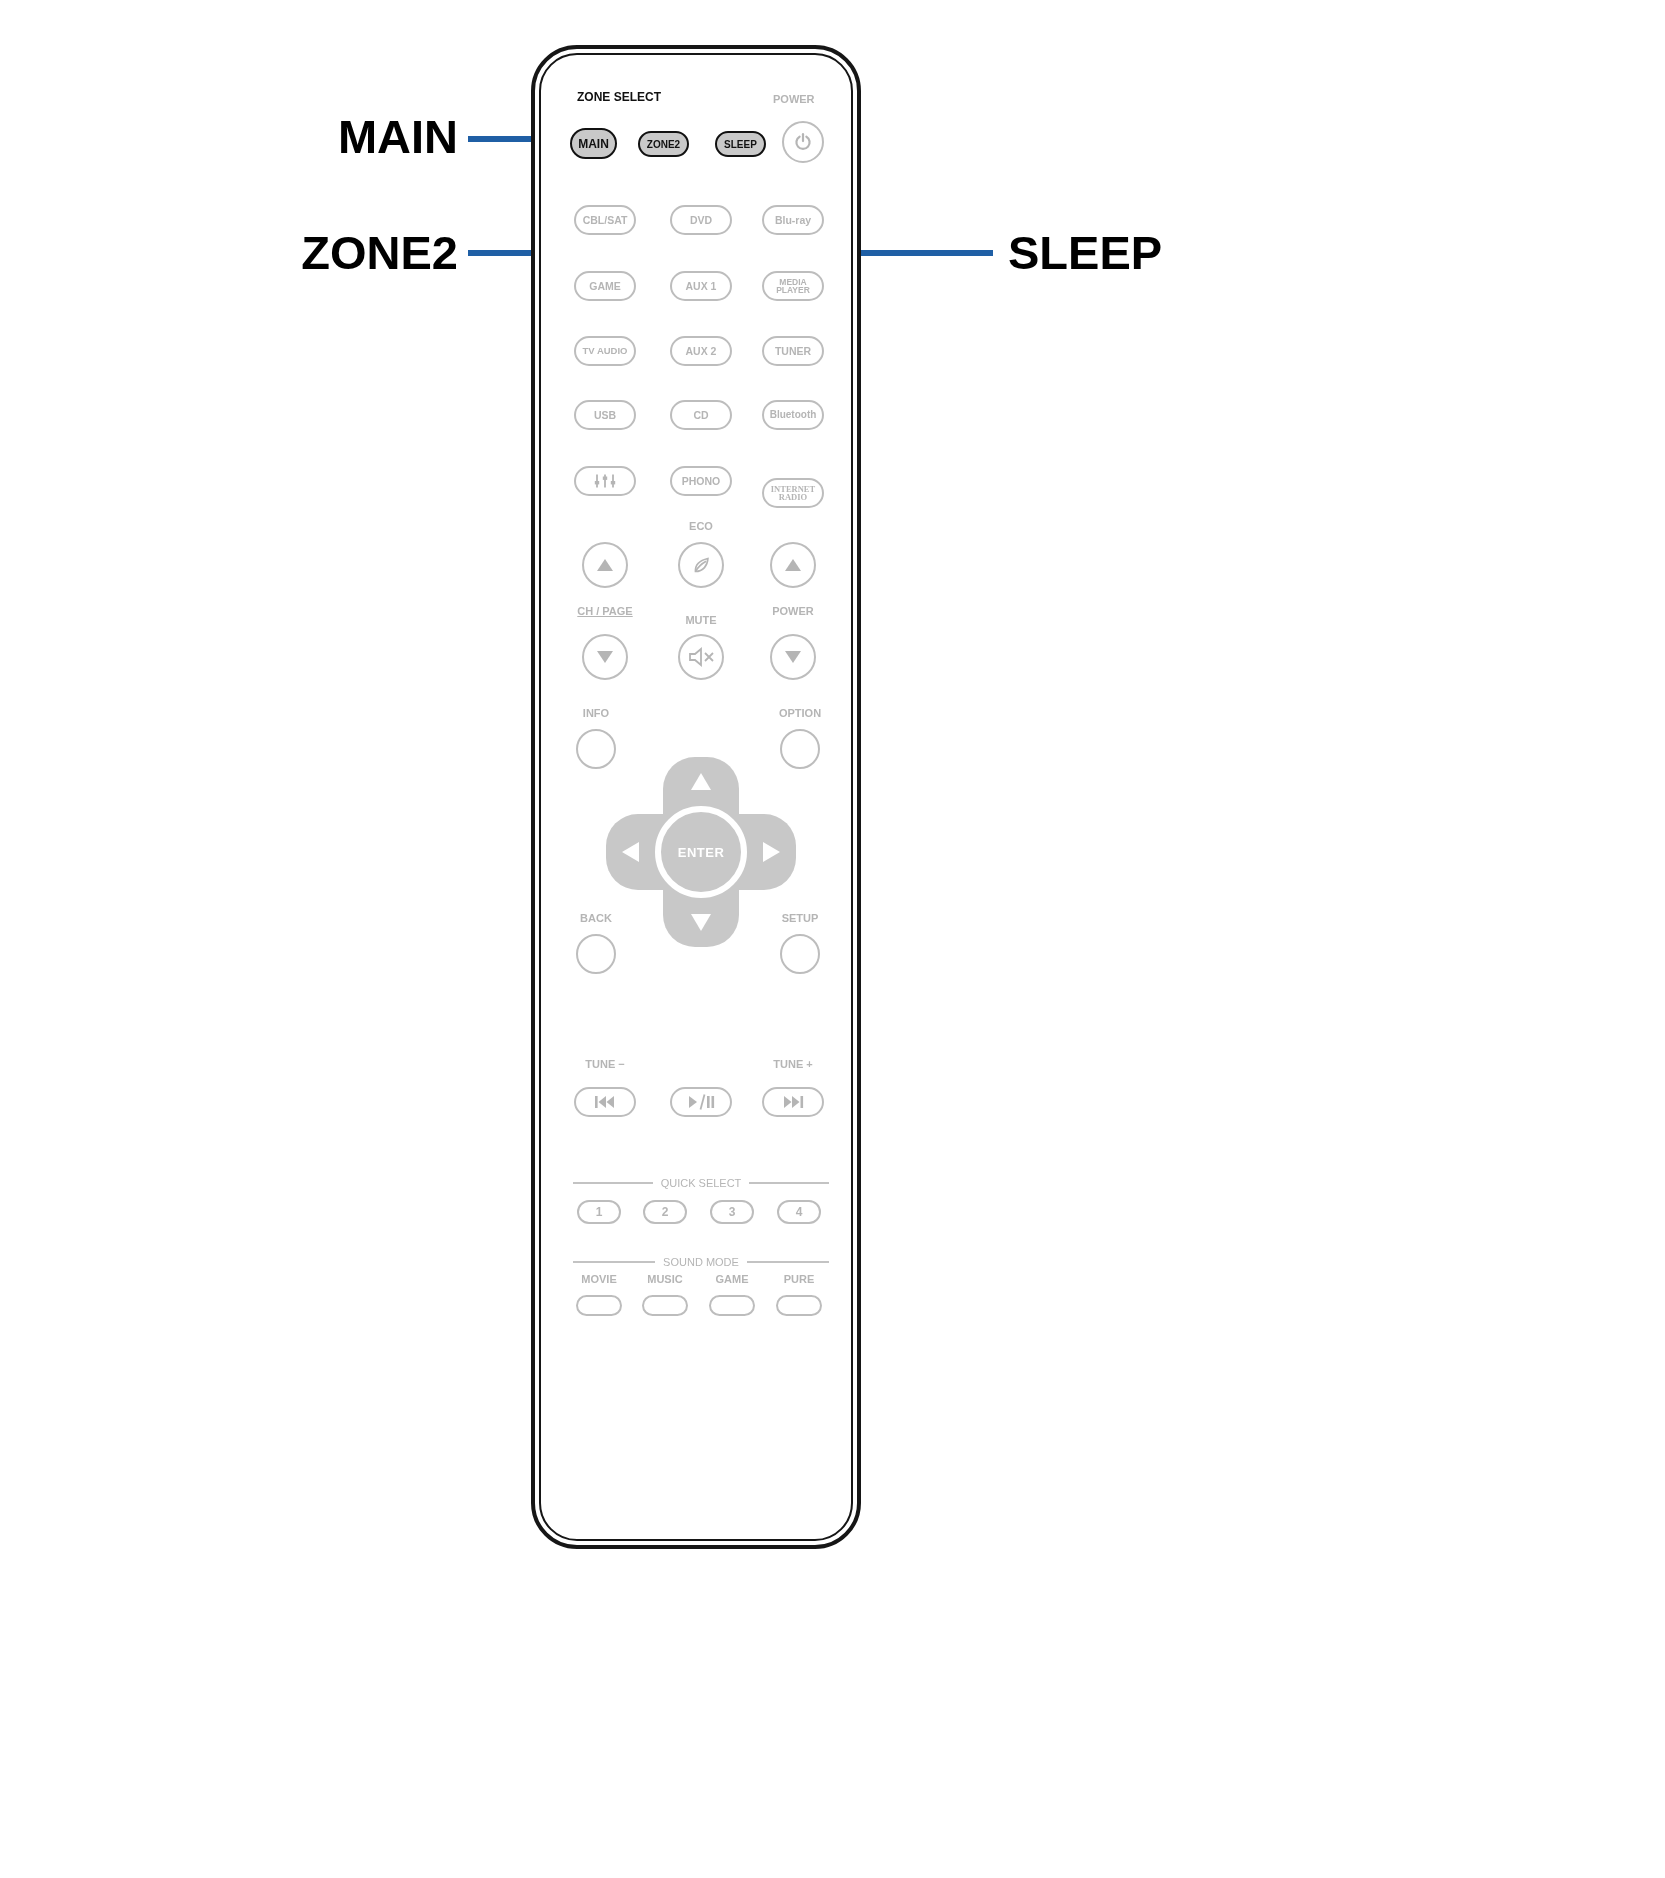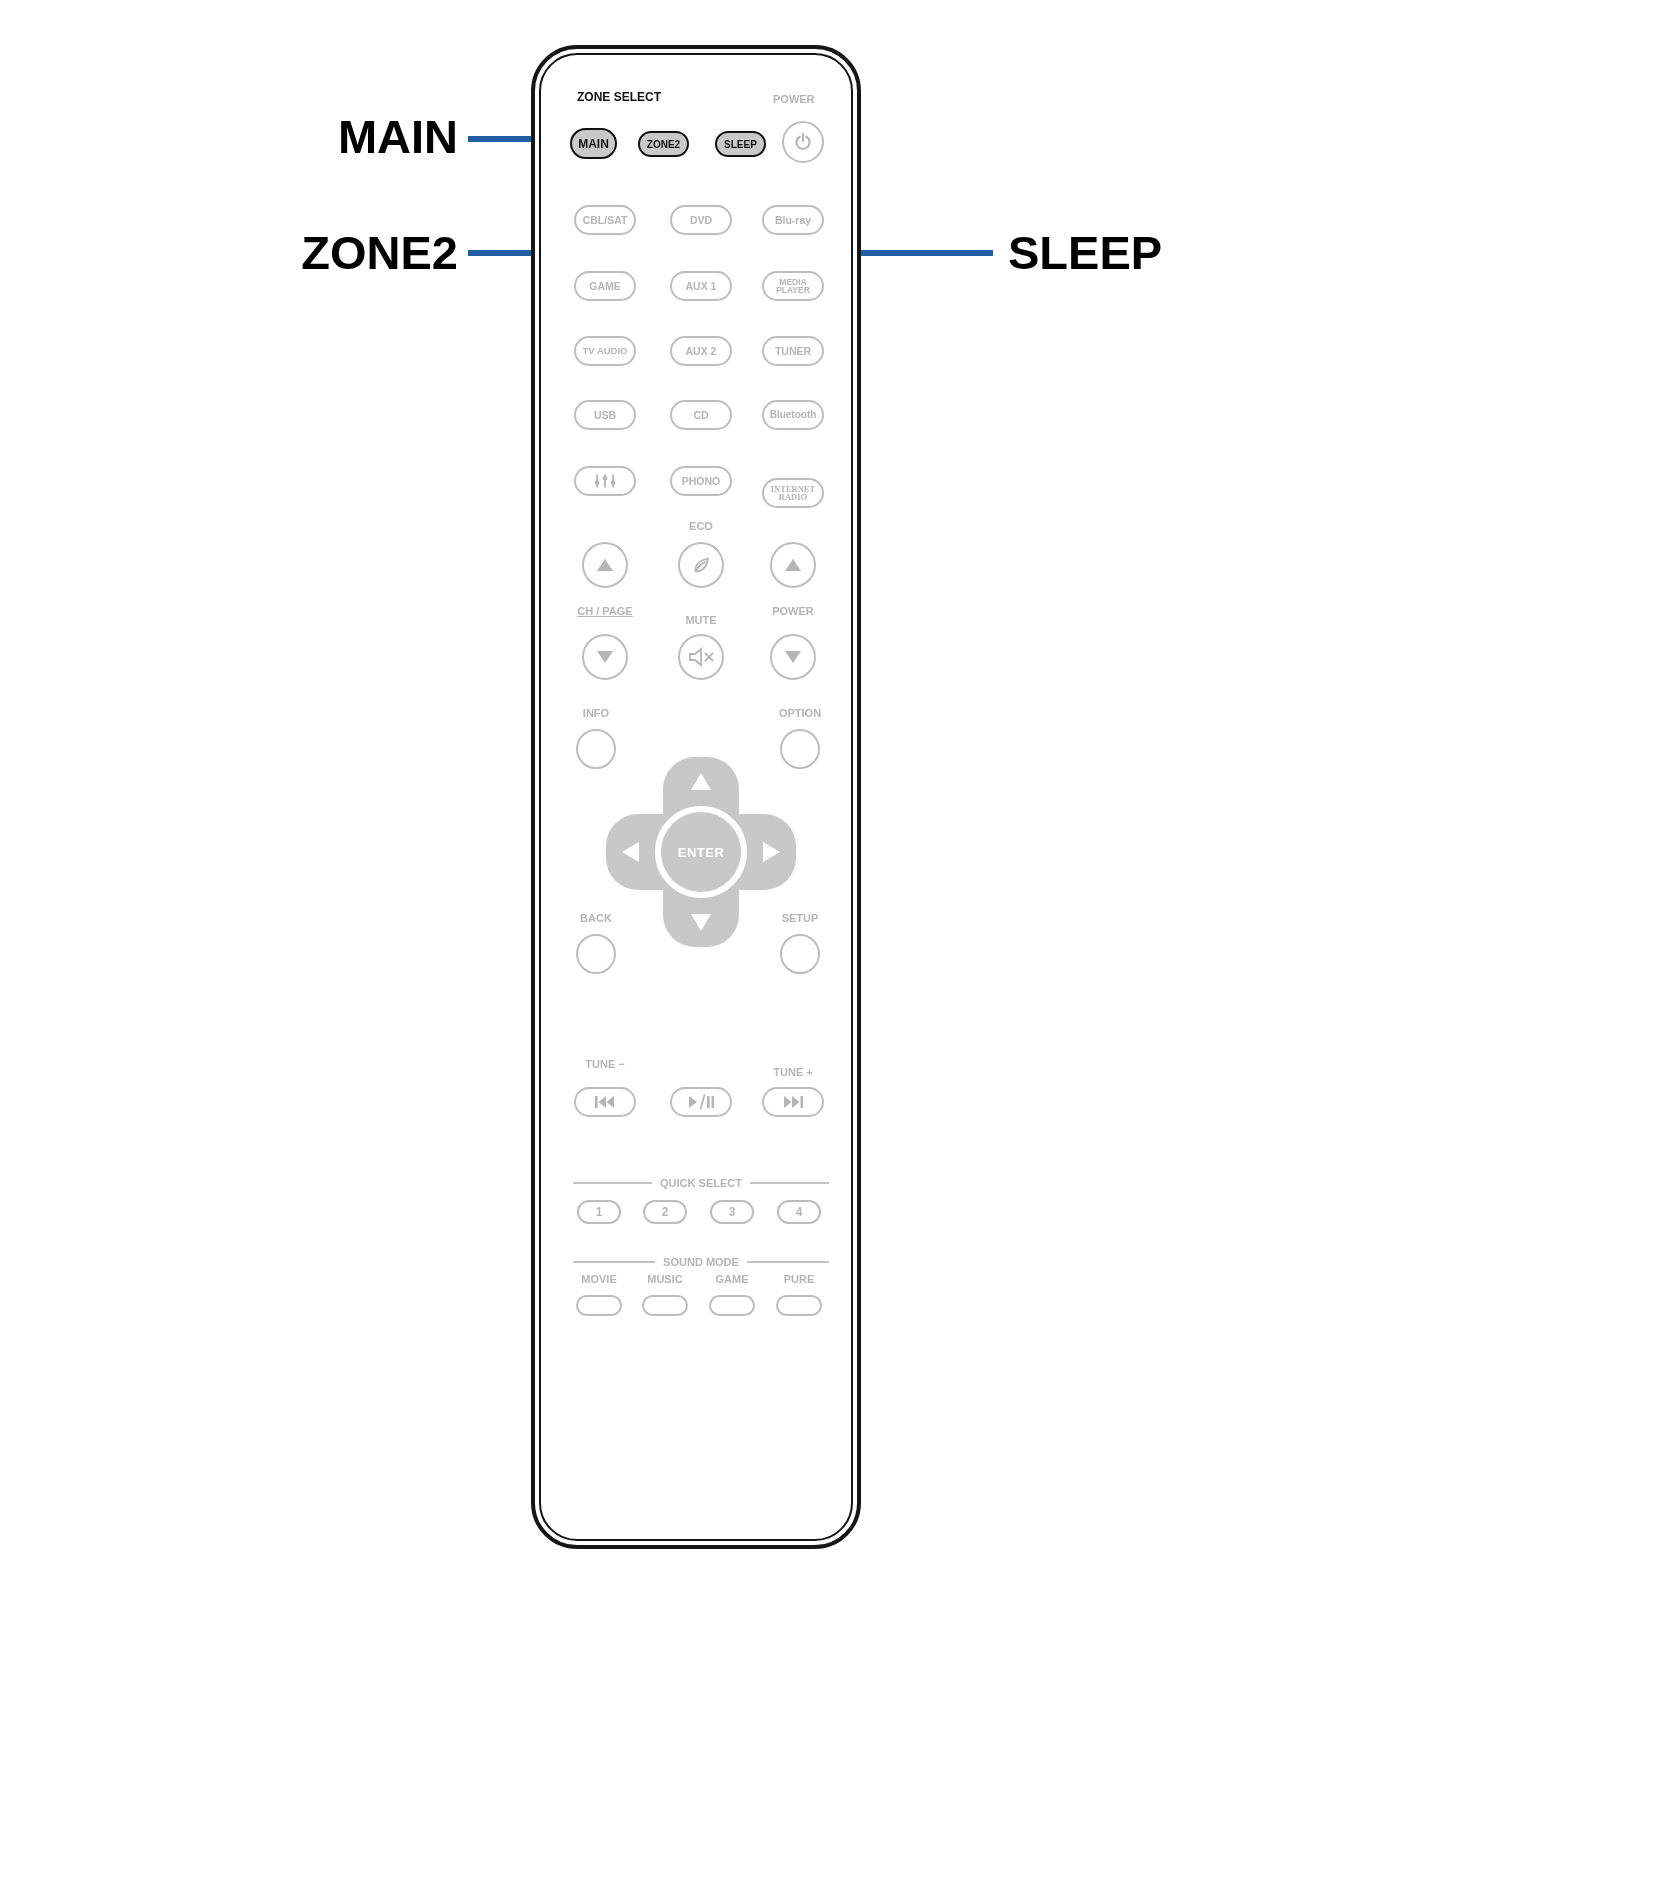--- a/index.html
+++ b/index.html
@@ -36,21 +36,21 @@
   .btn-zone{
     position:absolute;border:2.5px solid #111;border-radius:16px;background:#c9c9c9;
     color:#111;font-weight:bold;display:flex;align-items:center;justify-content:center;
     box-sizing:border-box;white-space:nowrap;
   }
   .hdr-row{
     position:absolute;display:flex;align-items:center;box-sizing:border-box;
   }
   .hdr-row .rule{flex:1;height:2px;background:#c3c3c3;}
   .hdr-row .hdr-text{
-    color:#b5b5b5;font-weight:bold;font-size:11px;margin:0 8px;white-space:nowrap;text-align:right;
+    color:#b5b5b5;font-weight:normal;font-size:11px;margin:0 8px;white-space:nowrap;text-align:right;
   }
   .btn-small{
     position:absolute;width:44px;height:24px;border:2px solid #bdbdbd;border-radius:13px;
     color:#b5b5b5;font-weight:bold;font-size:12px;display:flex;align-items:center;
     justify-content:center;box-sizing:border-box;background:#fff;
   }
   .btn-sound{
     position:absolute;width:46px;height:21px;border:2px solid #bdbdbd;border-radius:11px;
     background:#fff;box-sizing:border-box;
   }
@@ -199,21 +199,21 @@
     </svg>
     <div class="dpad-enter">ENTER</div>
   </div>
 
   <div class="lbl" style="left:31px;top:863px;width:60px;">BACK</div>
   <div class="lbl" style="left:235px;top:863px;width:60px;">SETUP</div>
   <div class="btn-circle" style="left:41px;top:885px;width:40px;height:40px;"></div>
   <div class="btn-circle" style="left:245px;top:885px;width:40px;height:40px;"></div>
 
   <div class="lbl" style="left:20px;top:1009px;width:100px;">TUNE −</div>
-  <div class="lbl" style="left:208px;top:1009px;width:100px;margin-top:8px;">TUNE +</div>
+  <div class="lbl" style="left:208px;top:1009px;width:100px;">TUNE +</div>
 
   <div class="btn-oval" style="left:39px;top:1038px;">
     <span>
       <svg width="26" height="18" viewBox="0 0 26 18">
         <rect x="3" y="3" width="2.6" height="12" fill="#b5b5b5"></rect>
         <polygon points="14,3 6.5,9 14,15" fill="#b5b5b5"></polygon>
         <polygon points="22,3 14.5,9 22,15" fill="#b5b5b5"></polygon>
       </svg>
     </span>
   </div>

